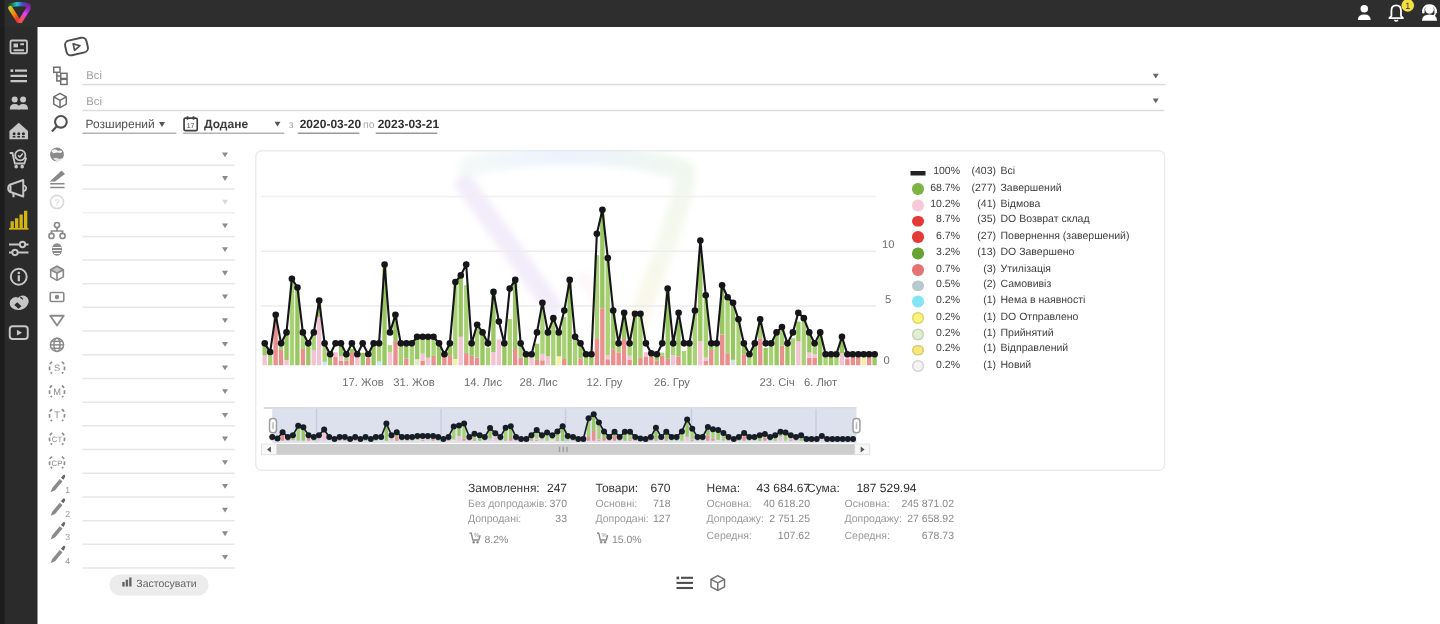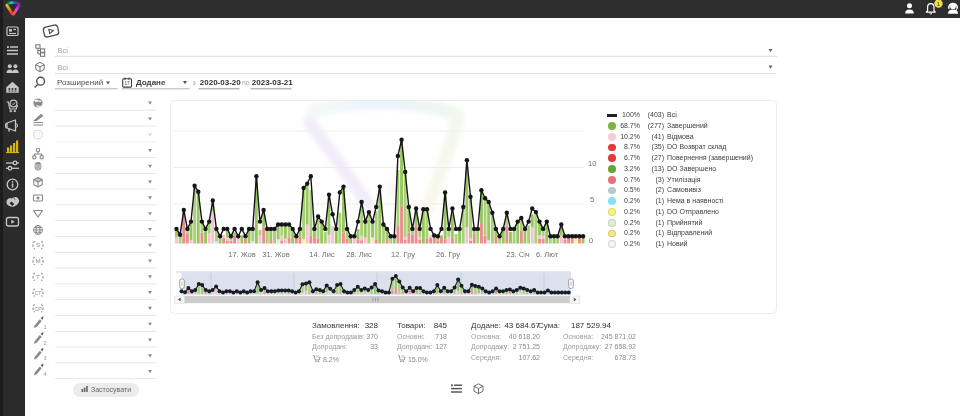--- a/index.html
+++ b/index.html
@@ -1039,39 +1039,39 @@
       <span style="position:absolute;left:7px;width:28px;text-align:right">0.2%</span>
       <span style="position:absolute;left:35px;width:24px;text-align:right">(1)</span>
       <span style="position:absolute;left:62px;white-space:nowrap">Відправлений</span>
     </div>
 <div style="position:absolute;left:605px;top:239.2px;width:175px;height:10.7px;font-size:7px;color:#3d3d3d;line-height:10.5px">
       <span style="position:absolute;left:3px;top:1.3px;width:7.6px;height:7.6px;border-radius:50%;background:#f4f4f4;border:1px solid rgba(0,0,0,0.12);box-sizing:border-box"></span>
       <span style="position:absolute;left:7px;width:28px;text-align:right">0.2%</span>
       <span style="position:absolute;left:35px;width:24px;text-align:right">(1)</span>
       <span style="position:absolute;left:62px;white-space:nowrap">Новий</span>
     </div>
-<div style="position:absolute;left:312px;top:320.5px;width:66px;font-size:8px;color:#3a3a3a;white-space:nowrap"><span>Замовлення:</span><span style="position:absolute;right:0;color:#2d2d2d">328</span></div>
+<div style="position:absolute;left:312px;top:320.5px;width:66px;font-size:8px;color:#3a3a3a;white-space:nowrap"><span>Замовлення:</span><span style="position:absolute;right:0;color:#2d2d2d">247</span></div>
 <div style="position:absolute;left:312px;top:332.5px;width:66px;font-size:7px;color:#9b9b9b;white-space:nowrap"><span>Без допродажів:</span><span style="position:absolute;right:0;color:#8a8a8a">370</span></div>
 <div style="position:absolute;left:312px;top:343.0px;width:66px;font-size:7px;color:#9b9b9b;white-space:nowrap"><span>Допродані:</span><span style="position:absolute;right:0;color:#8a8a8a">33</span></div>
 <div style="position:absolute;left:312px;top:353.5px;width:66px;font-size:7px;color:#8a8a8a"><svg width="9" height="9" viewBox="0 0 9 9" style="vertical-align:-1px">
         <path d="M1 1.5h1.2l1 4.5h4l0.9-3.2" fill="none" stroke="#8a8a8a" stroke-width="0.9"></path>
         <circle cx="3.8" cy="7.5" r="0.8" fill="#8a8a8a"></circle>
         <circle cx="6.4" cy="7.5" r="0.8" fill="#8a8a8a"></circle>
         <text x="4" y="4" font-size="4" fill="#8a8a8a">%</text>
       </svg> 8.2%</div>
-<div style="position:absolute;left:397px;top:320.5px;width:50px;font-size:8px;color:#3a3a3a;white-space:nowrap"><span>Товари:</span><span style="position:absolute;right:0;color:#2d2d2d">845</span></div>
+<div style="position:absolute;left:397px;top:320.5px;width:50px;font-size:8px;color:#3a3a3a;white-space:nowrap"><span>Товари:</span><span style="position:absolute;right:0;color:#2d2d2d">670</span></div>
 <div style="position:absolute;left:397px;top:332.5px;width:50px;font-size:7px;color:#9b9b9b;white-space:nowrap"><span>Основні:</span><span style="position:absolute;right:0;color:#8a8a8a">718</span></div>
 <div style="position:absolute;left:397px;top:343.0px;width:50px;font-size:7px;color:#9b9b9b;white-space:nowrap"><span>Допродані:</span><span style="position:absolute;right:0;color:#8a8a8a">127</span></div>
 <div style="position:absolute;left:397px;top:353.5px;width:50px;font-size:7px;color:#8a8a8a"><svg width="9" height="9" viewBox="0 0 9 9" style="vertical-align:-1px">
         <path d="M1 1.5h1.2l1 4.5h4l0.9-3.2" fill="none" stroke="#8a8a8a" stroke-width="0.9"></path>
         <circle cx="3.8" cy="7.5" r="0.8" fill="#8a8a8a"></circle>
         <circle cx="6.4" cy="7.5" r="0.8" fill="#8a8a8a"></circle>
         <text x="4" y="4" font-size="4" fill="#8a8a8a">%</text>
       </svg> 15.0%</div>
-<div style="position:absolute;left:471px;top:320.5px;width:69px;font-size:8px;color:#3a3a3a;white-space:nowrap"><span>Додане:</span><span style="position:absolute;right:0;color:#2d2d2d">43 684.67</span></div>
+<div style="position:absolute;left:471px;top:320.5px;width:69px;font-size:8px;color:#3a3a3a;white-space:nowrap"><span>Нема:</span><span style="position:absolute;right:0;color:#2d2d2d">43 684.67</span></div>
 <div style="position:absolute;left:471px;top:332.5px;width:69px;font-size:7px;color:#9b9b9b;white-space:nowrap"><span>Основна:</span><span style="position:absolute;right:0;color:#8a8a8a">40 618.20</span></div>
 <div style="position:absolute;left:471px;top:343.0px;width:69px;font-size:7px;color:#9b9b9b;white-space:nowrap"><span>Допродажу:</span><span style="position:absolute;right:0;color:#8a8a8a">2 751.25</span></div>
 <div style="position:absolute;left:471px;top:353.5px;width:69px;font-size:7px;color:#9b9b9b;white-space:nowrap"><span>Середня:</span><span style="position:absolute;right:0;color:#8a8a8a">107.62</span></div>
 <div style="position:absolute;left:538px;top:320.5px;width:73px;font-size:8px;color:#3a3a3a;white-space:nowrap"><span>Сума:</span><span style="position:absolute;right:0;color:#2d2d2d">187 529.94</span></div>
 <div style="position:absolute;left:563px;top:332.5px;width:73px;font-size:7px;color:#9b9b9b;white-space:nowrap"><span>Основна:</span><span style="position:absolute;right:0;color:#8a8a8a">245 871.02</span></div>
 <div style="position:absolute;left:563px;top:343.0px;width:73px;font-size:7px;color:#9b9b9b;white-space:nowrap"><span>Допродажу:</span><span style="position:absolute;right:0;color:#8a8a8a">27 658.92</span></div>
 <div style="position:absolute;left:563px;top:353.5px;width:73px;font-size:7px;color:#9b9b9b;white-space:nowrap"><span>Середня:</span><span style="position:absolute;right:0;color:#8a8a8a">678.73</span></div>
 <svg style="position:absolute;left:448px;top:382px" width="40" height="14" viewBox="0 0 40 14">
 <g stroke="#4f4f4f" stroke-width="1.4">
         <line x1="6" y1="3.2" x2="14" y2="3.2"></line>

